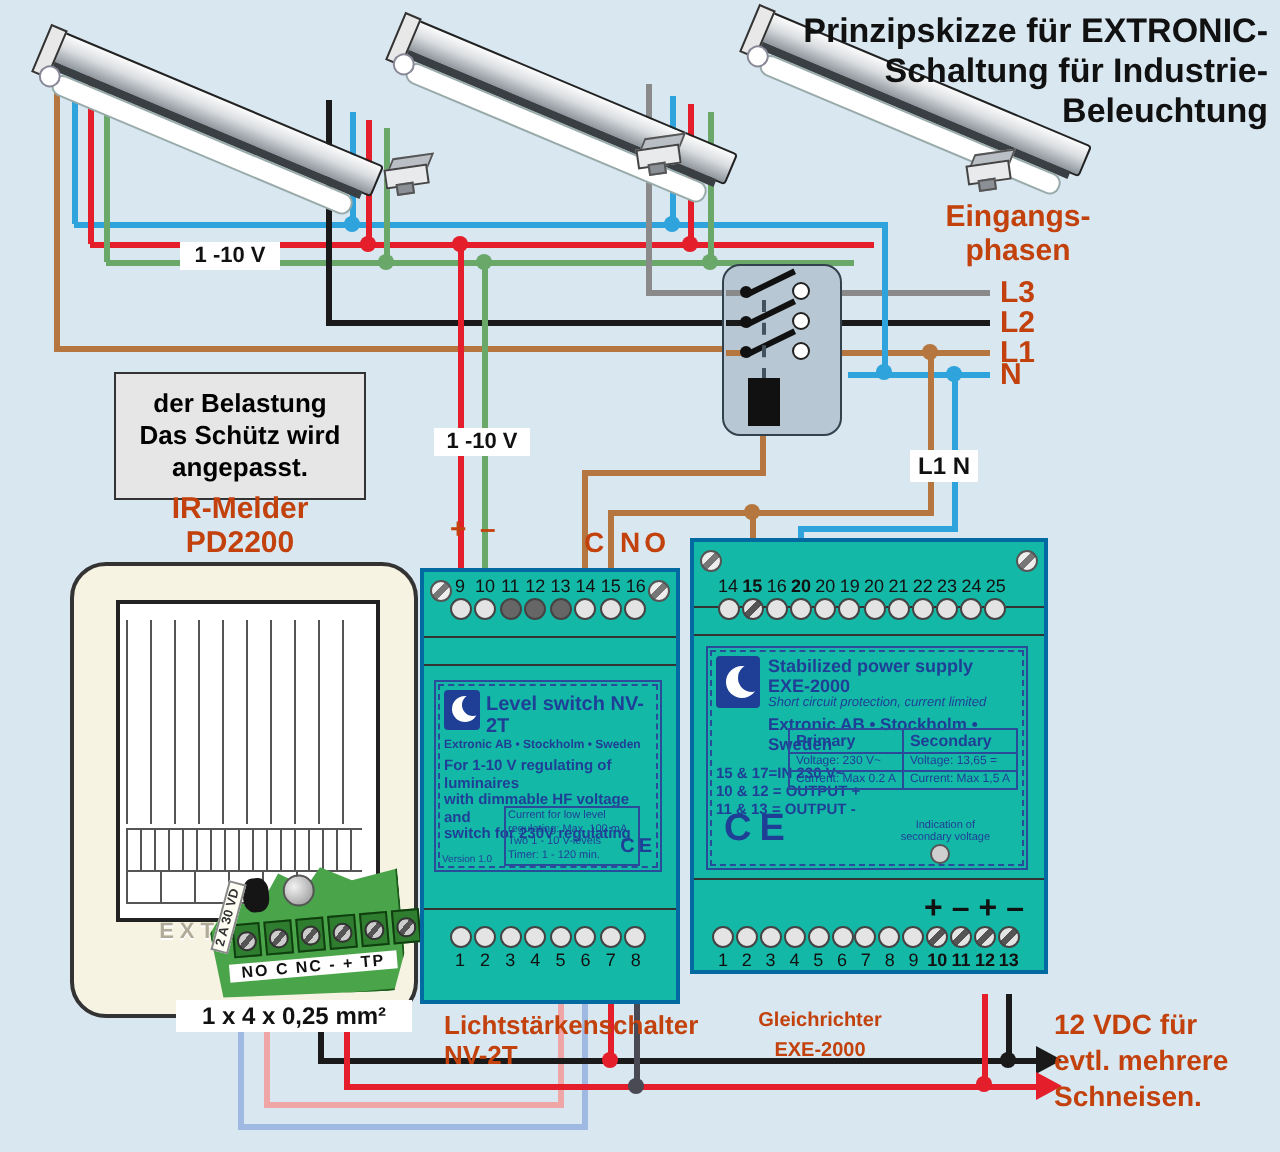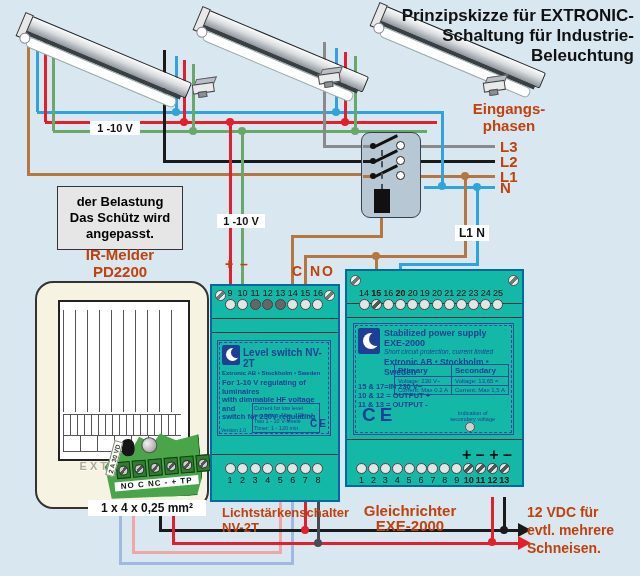--- a/index.html
+++ b/index.html
@@ -556,18 +556,18 @@
       </span>
       <span class="term bold slashed">
         <i class="num">12</i>
         <i class="circ"></i>
       </span>
       <span class="term bold slashed">
         <i class="num">13</i>
         <i class="circ"></i>
       </span>
     </div>
-  <div class="blab" style="left:358px;top:503px;width:104px;text-align:center;font-size:15px;line-height:15px;">
+  <div class="blab" style="left:358px;top:503px;width:104px;text-align:center;font-size:10px;line-height:15px;">
     <div>Gleichrichter</div>
     <div>EXE-2000</div>
   </div>
 
 </div>
 
 </body></html>

